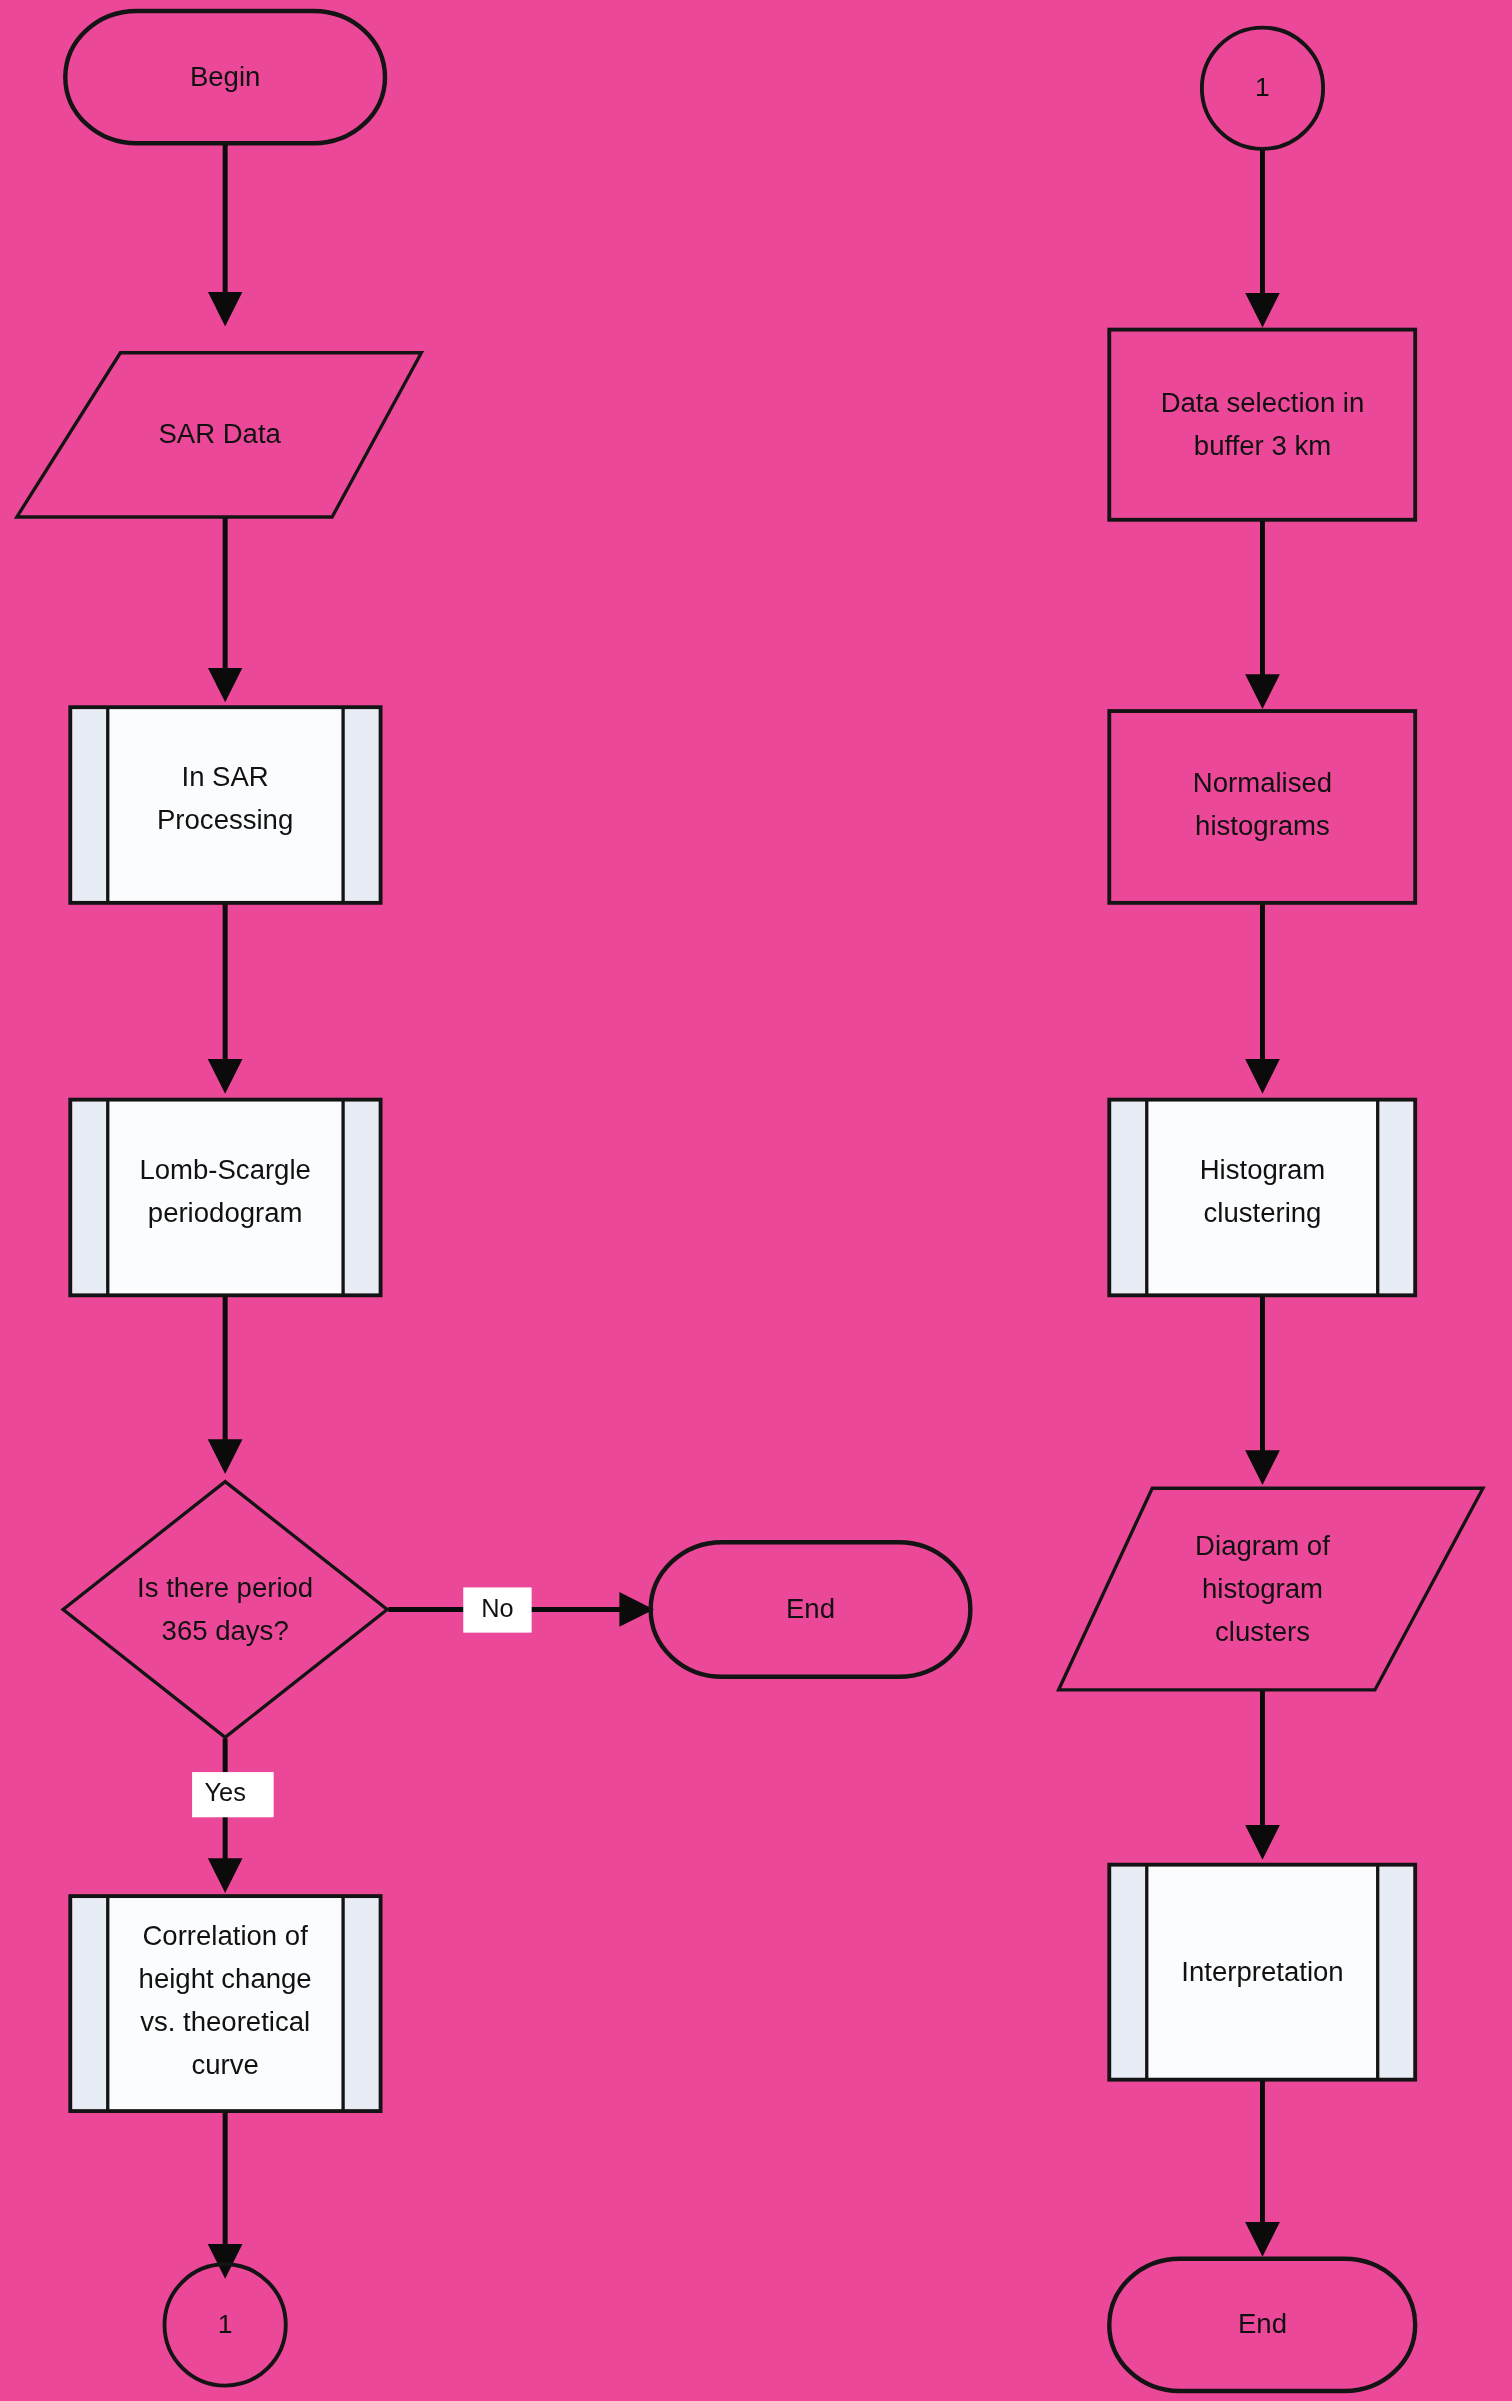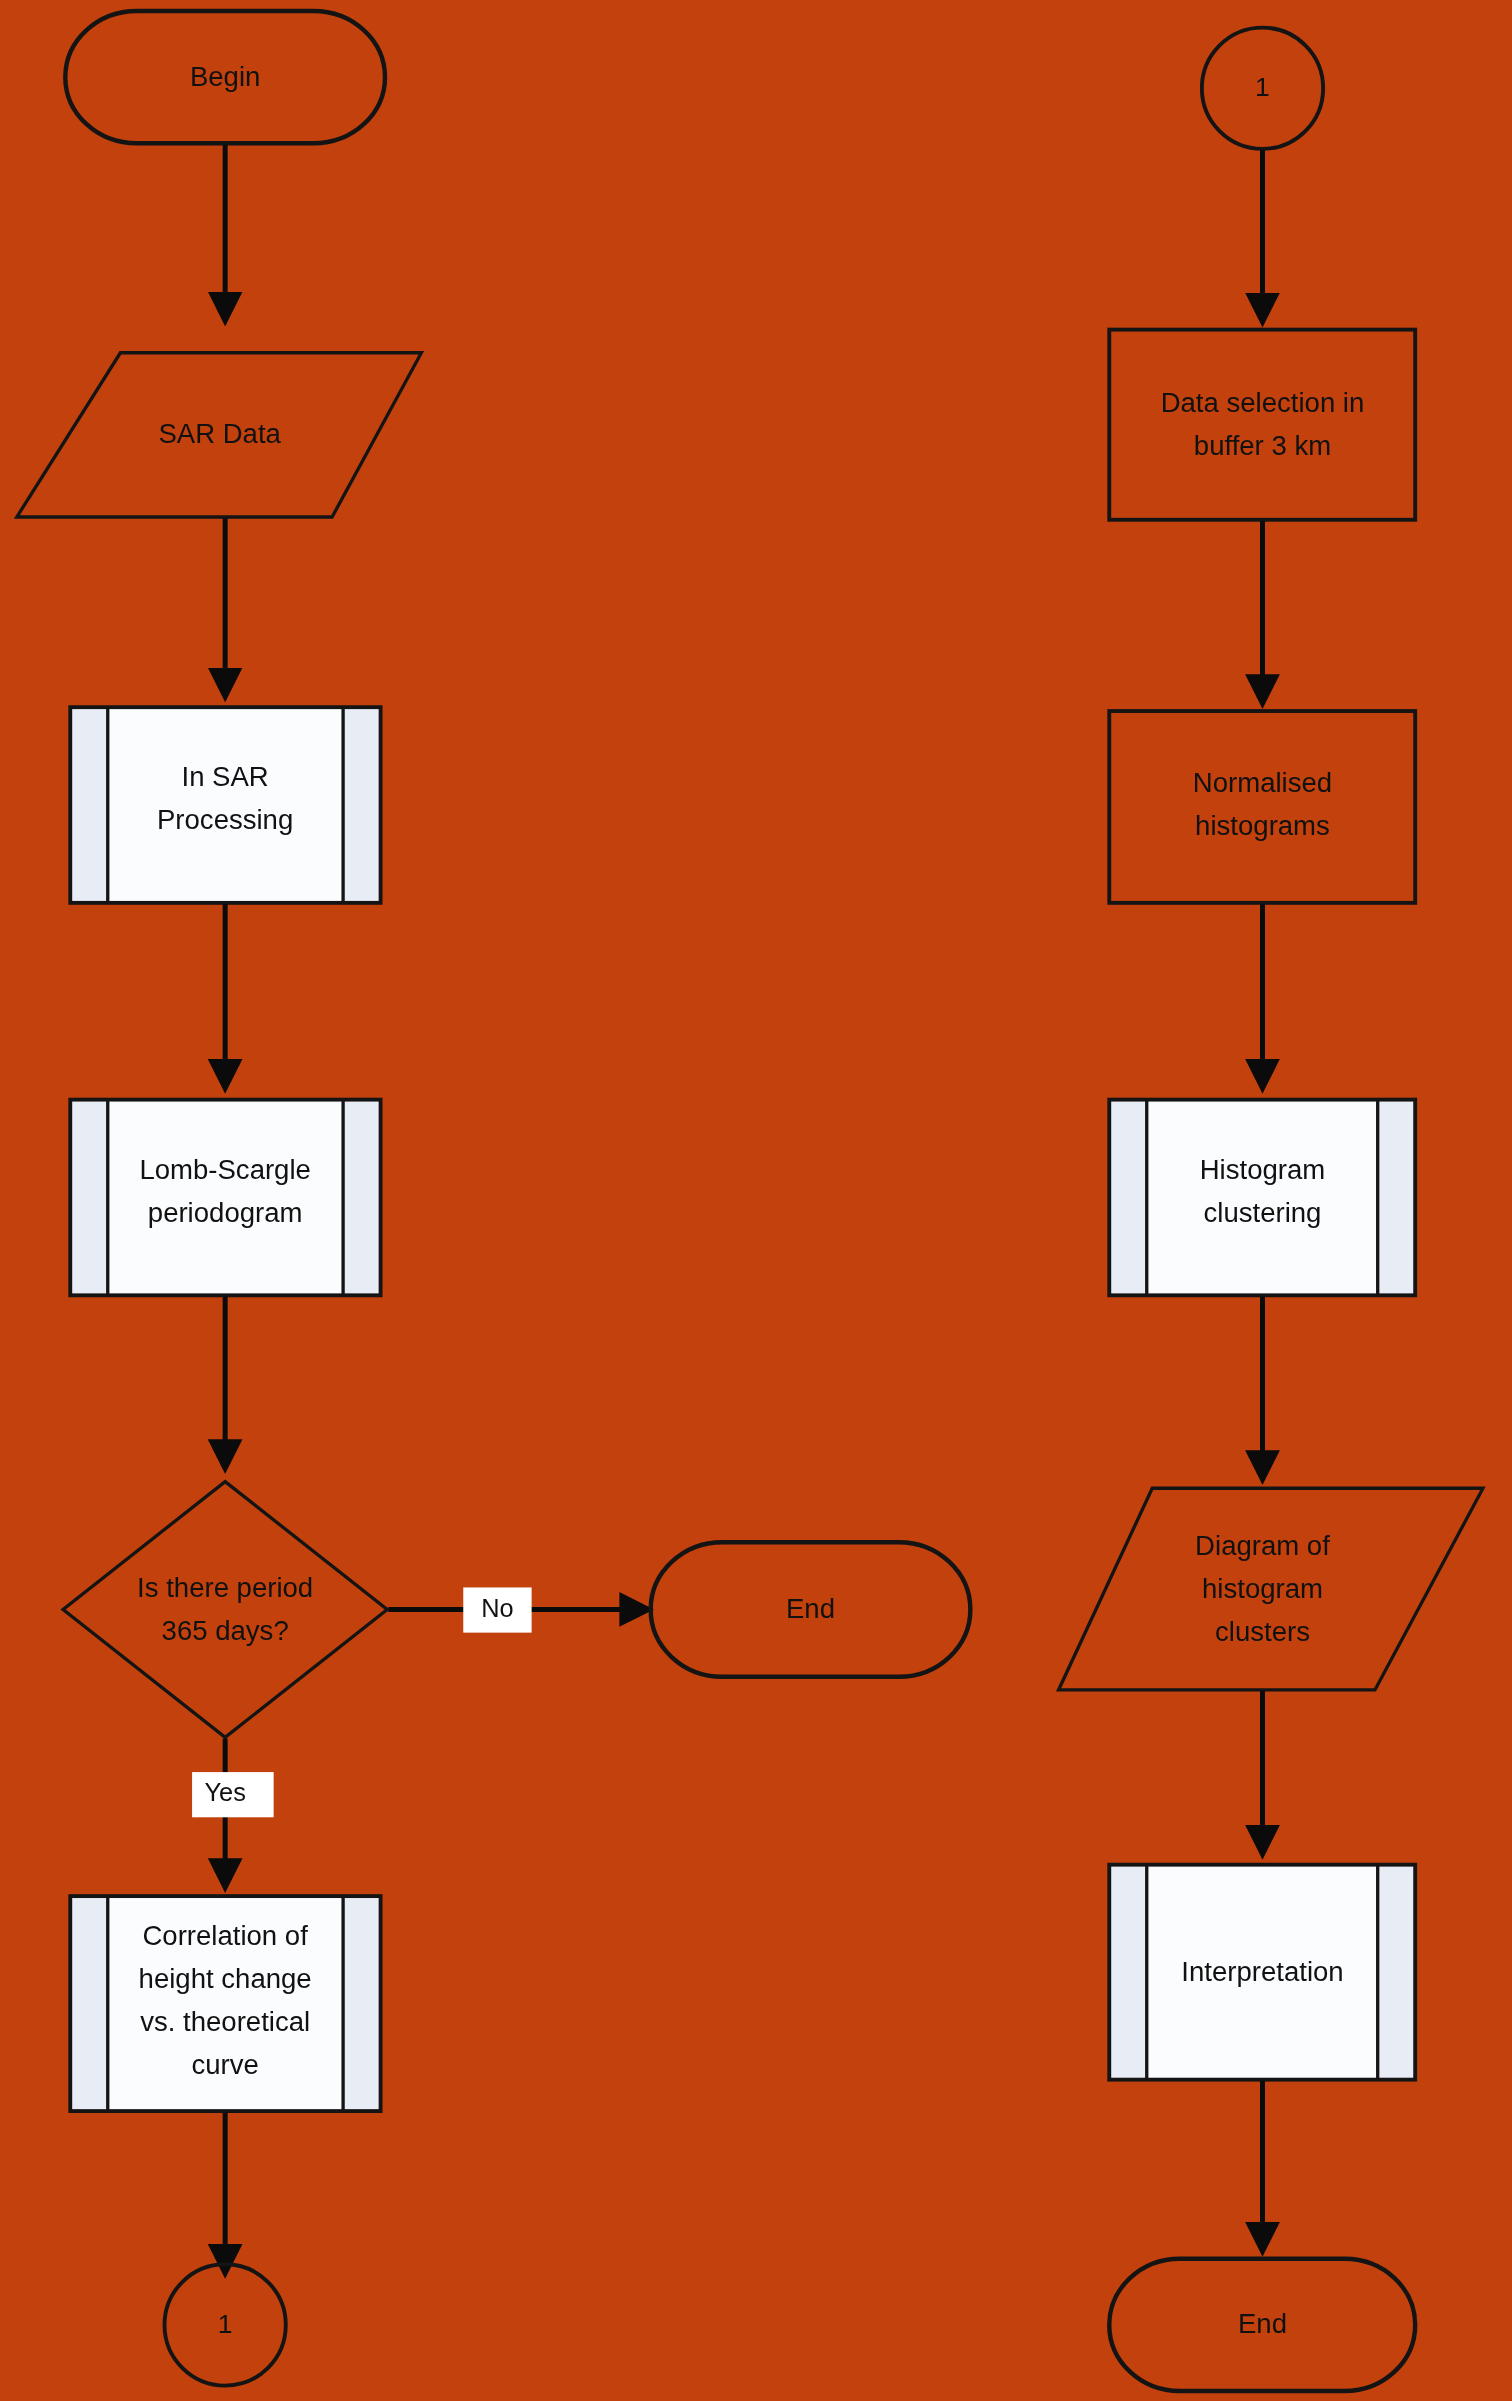--- a/index.html
+++ b/index.html
@@ -8,21 +8,21 @@
     padding: 0;
     background: #ffffff;
   }
   body {
     font-family: "Liberation Sans", sans-serif;
   }
   #flowchart-root {
     position: relative;
     width: 1513px;
     height: 2401px;
-    background: #c2410c;
+    background: #ec4899;
     overflow: hidden;
   }
   svg#flow-svg {
     display: block;
     width: 1513px;
     height: 2401px;
   }
   .shape-fill {
     fill: #fbfcfe;
   }

